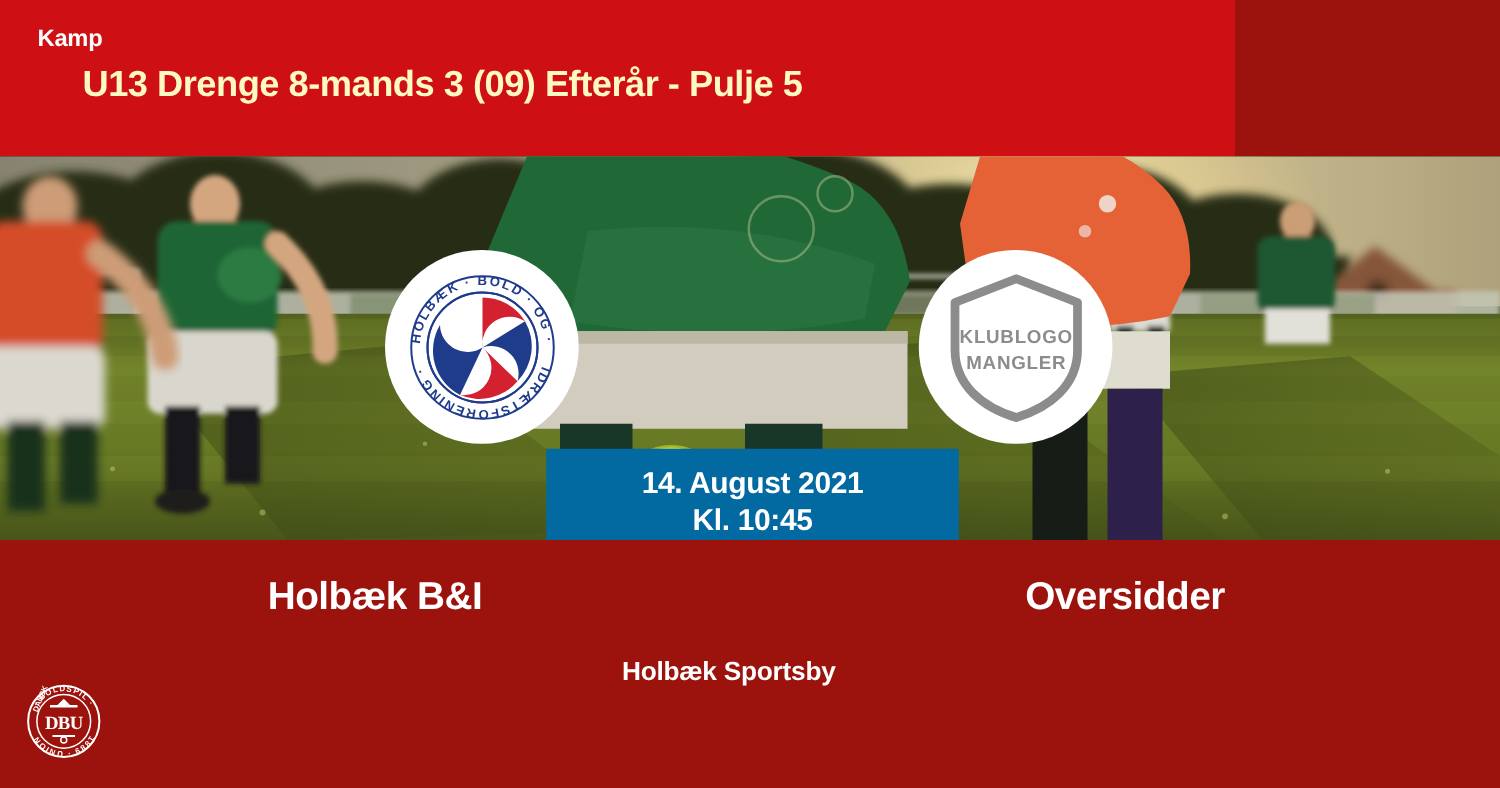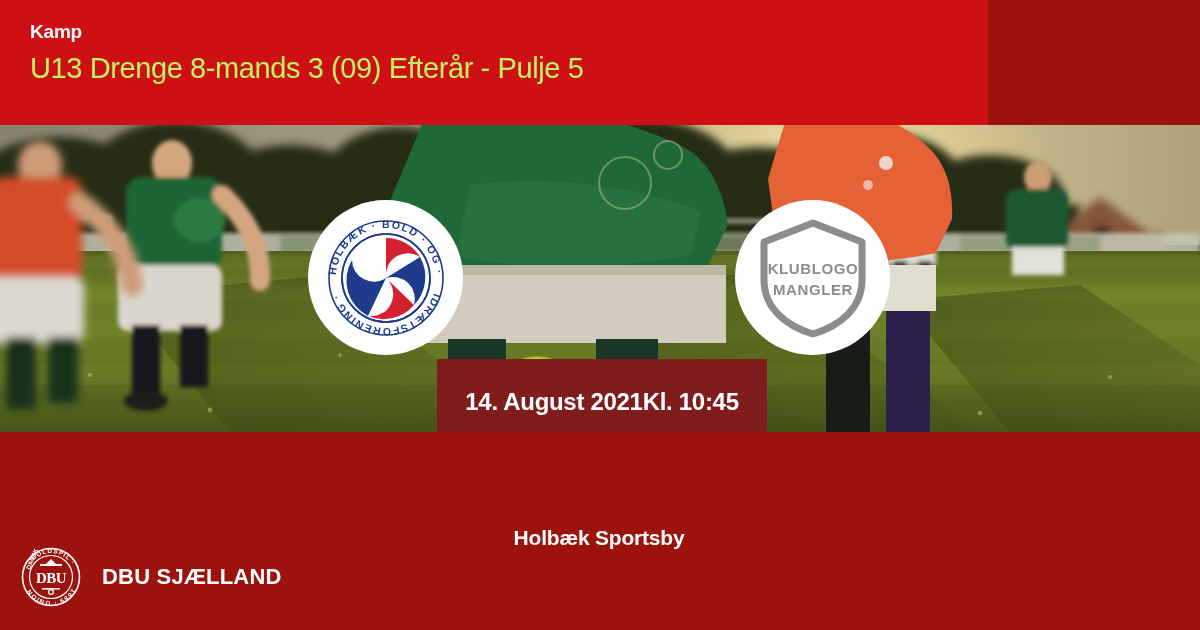--- a/index.html
+++ b/index.html
@@ -16,41 +16,42 @@
   .header {
     position:absolute; left:0; top:0; width:988px; height:125px;
     background:#CE1014;
     padding:20px 30px 0 30px;
   }
   .kamp-label {
     color:#ffffff; font-size:19px; font-weight:bold;
     letter-spacing:-0.2px; line-height:24px;
   }
   .comp-title {
-    color:#bef264; font-size:29px; font-weight:normal;
+    color:#fef9c3; font-size:29px; font-weight:bold;
     letter-spacing:-0.4px; line-height:40px; margin-top:4px;
     white-space:nowrap;
+    margin-left:36px;
   }
 
   
   .photo {
     position:absolute; left:0; top:125px; width:1200px; height:307px;
     overflow:hidden; background:#3d4a22;
   }
   .photo svg { display:block; width:1200px; height:307px; }
 
   
   .center-band {
     position:absolute; left:0; top:125px; width:1200px; height:307px;
     pointer-events:none;
   }
   .date-banner {
     position:absolute; left:437px; top:234px; width:330px; height:85px;
-    background:#7f1d1d;
-    display:flex; flex-direction:row; align-items:center; justify-content:center;
+    background:#0369a1;
+    display:flex; flex-direction:column; align-items:center; justify-content:center;
     pointer-events:auto;
   }
   .date-line {
     color:#fff; font-size:24px; font-weight:bold; line-height:30px;
     letter-spacing:-0.3px; white-space:nowrap;
   }
 
   .logo-circle {
     position:absolute; top:75px; width:155px; height:155px;
     border-radius:50%; background:#ffffff;
@@ -69,21 +70,21 @@
   .teams-row {
     position:absolute; left:0; top:24px; width:1200px;
     display:flex; align-items:center;
   }
   .team-name {
     width:600px; text-align:center;
     color:#ffffff; font-size:31px; font-weight:bold;
     letter-spacing:-0.4px; line-height:42px;
   }
   .venue {
-    position:absolute; left:16px; top:94px; width:1166px; text-align:center;
+    position:absolute; left:0; top:94px; width:1166px; text-align:center;
     color:#ffffff; font-size:21px; font-weight:bold; letter-spacing:-0.2px;
   }
 
   
   .footer {
     position:absolute; left:20px; top:546px;
     display:flex; align-items:center; gap:20px;
   }
   .footer-label {
     color:#ffffff; font-size:22px; font-weight:bold; letter-spacing:0.2px;
@@ -308,20 +309,24 @@
     <div class="logo-circle logo-right">
       <svg width="118" height="124" viewBox="0 0 118 124">
         <path d="M59 7 L108 26 V64 C108 92 86 110 59 118 C32 110 10 92 10 64 V26 Z" fill="none" stroke="#8C8C8C" stroke-width="7" stroke-linejoin="round"></path>
         <text x="59" y="58" text-anchor="middle" font-family="'Liberation Sans', sans-serif" font-size="15" font-weight="bold" fill="#8C8C8C" letter-spacing="0.6">KLUBLOGO</text>
         <text x="59" y="79" text-anchor="middle" font-family="'Liberation Sans', sans-serif" font-size="15" font-weight="bold" fill="#8C8C8C" letter-spacing="0.6">MANGLER</text>
       </svg>
     </div>
   </div>
 
   <div class="teams">
+    <div class="teams-row">
+      <div class="team-name">Holbæk B&amp;I</div>
+      <div class="team-name">Oversidder</div>
+    </div>
     <div class="venue">Holbæk Sportsby</div>
   </div>
 
   <div class="footer">
     <svg width="62" height="62" viewBox="0 0 62 62">
       <defs>
         <path id="dbuTop" d="M 31,31 m -24,0 a 24,24 0 1,1 48,0" fill="none"></path>
         <path id="dbuBot" d="M 31,31 m 24,0 a 24,24 0 1,1 -48,0" fill="none"></path>
       </defs>
       <circle cx="31" cy="31" r="30" fill="#9C120C"></circle>
@@ -335,16 +340,15 @@
       </text>
       <text x="10" y="24" font-family="'Liberation Sans', sans-serif" font-size="6.2" font-weight="bold" fill="#ffffff" transform="rotate(-68 10 24)">DANSK</text>
       <g fill="#ffffff">
         <rect x="20" y="18" width="22" height="2"></rect>
         <path d="M31 13 l5 5 h-10 z"></path>
         <rect x="22" y="42" width="18" height="1.6"></rect>
         <circle cx="31" cy="46" r="2.4" fill="none" stroke="#fff" stroke-width="1.2"></circle>
       </g>
       <text x="31" y="37" text-anchor="middle" font-family="'Liberation Serif', serif" font-size="15" font-weight="bold" fill="#ffffff" letter-spacing="-0.5">DBU</text>
     </svg>
-    <div class="footer-label">DBU SJÆLLAND</div>
   </div>
 
 </div>
 
 </body></html>

